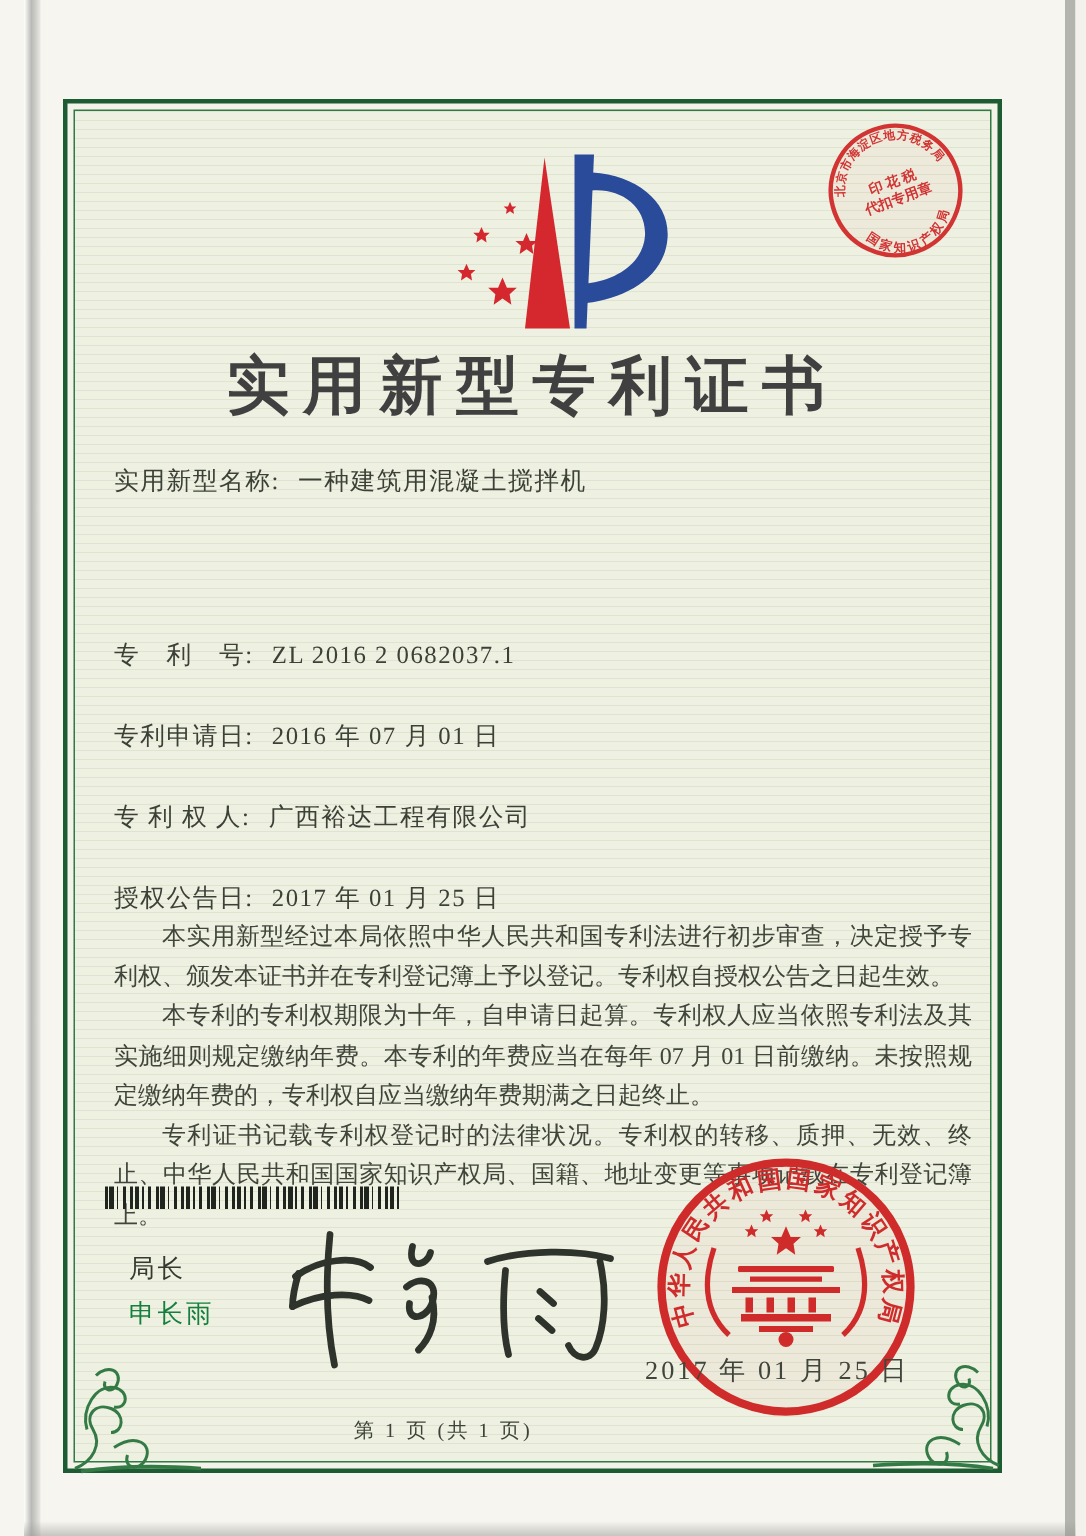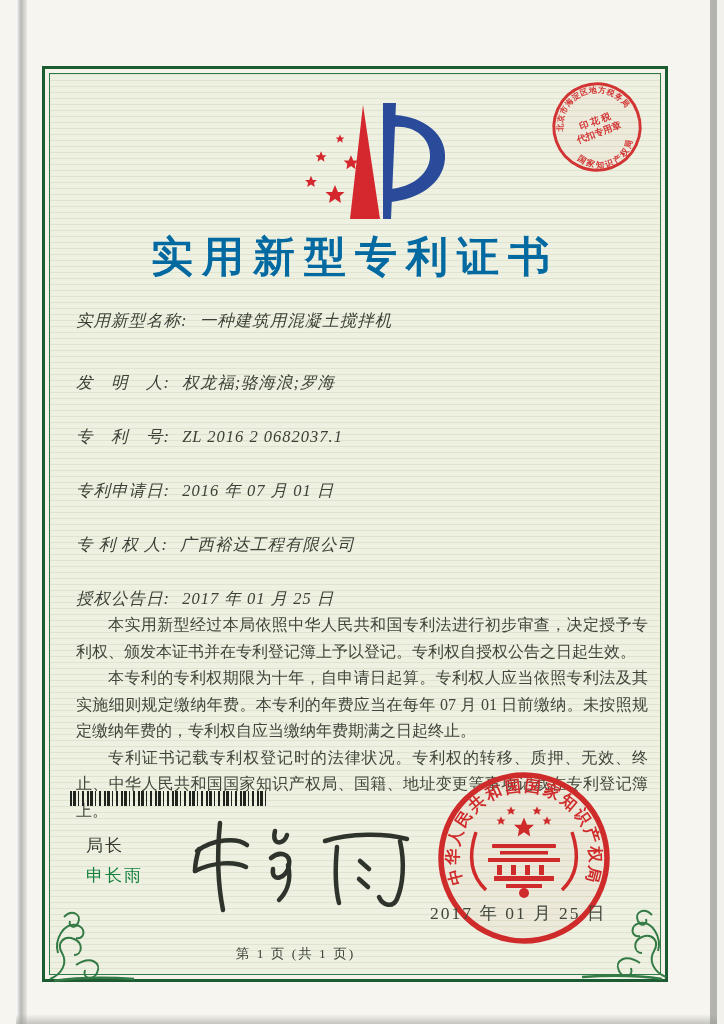--- a/index.html
+++ b/index.html
@@ -16,22 +16,22 @@
   
   .frame{position:absolute;left:42px;top:66px;width:626px;height:916px;box-sizing:border-box;
     border:3px solid #1d5c33;background:#f3f3ea;}
   .frame-inner{position:absolute;inset:4px;border:1.5px solid #2f7a45;
     background:
       repeating-linear-gradient(180deg, rgba(140,165,105,.16) 0 1px, rgba(0,0,0,0) 1px 6px),
       #eef0e1;}
   .content{position:absolute;inset:0;z-index:2;}
   .cert-number{position:absolute;left:75px;top:116px;font-size:17px;letter-spacing:3px;color:#33382f;}
   .title{position:absolute;left:42px;width:626px;top:229px;text-align:center;
-    font-size:42px;font-weight:bold;letter-spacing:9px;color:#0369a1;}
-  .field{position:absolute;left:76px;font-size:16.5px;color:#3b4137;letter-spacing:1px;white-space:nowrap;font-style:italic;}
+    font-size:42px;font-weight:bold;letter-spacing:9px;color:#404040;}
+  .field{position:absolute;left:76px;font-size:16.5px;color:#3b4137;letter-spacing:1px;white-space:nowrap;}
   .field .lab{margin-right:7px;}
   .paras{position:absolute;left:76px;top:612px;width:572px;font-size:16px;line-height:26.5px;
     color:#40463c;text-align:justify;}
   .paras p{margin:0;text-indent:2em;}
   .barcode{position:absolute;left:70px;top:791px;width:196px;height:15px;
     background:repeating-linear-gradient(90deg,
       #20241f 0 2px,transparent 2px 3px,
       #20241f 3px 6px,transparent 6px 8px,
       #20241f 8px 9px,transparent 9px 12px,
       #20241f 12px 14px,transparent 14px 17px);}
@@ -79,24 +79,20 @@
       <polygon points="80,4 97,118 67,118" fill="#d4272e"></polygon>
       <polygon points="100,2 113,2 108,118 100,118" fill="#2a4a9a"></polygon>
       <path d="M112,14 C142,16 164,34 162,58 C160,84 134,98 108,101 L108,88 C128,86 146,74 147,56 C148,36 130,24 111,26 Z" fill="#2a4a9a"></path>
     </svg>
 
     <div class="title">实用新型专利证书</div>
 
     <div class="field" style="top:310px">
       <span class="lab">实用新型名称:</span>
       <span class="val">一种建筑用混凝土搅拌机</span>
-    </div>
-    <div class="field" style="top:372px">
-      <span class="lab">发　明　人:</span>
-      <span class="val">权龙福;骆海浪;罗海</span>
     </div>
     <div class="field" style="top:426px">
       <span class="lab">专　利　号:</span>
       <span class="val">ZL 2016 2 0682037.1</span>
     </div>
     <div class="field" style="top:480px">
       <span class="lab">专利申请日:</span>
       <span class="val">2016 年 07 月 01 日</span>
     </div>
     <div class="field" style="top:534px">

